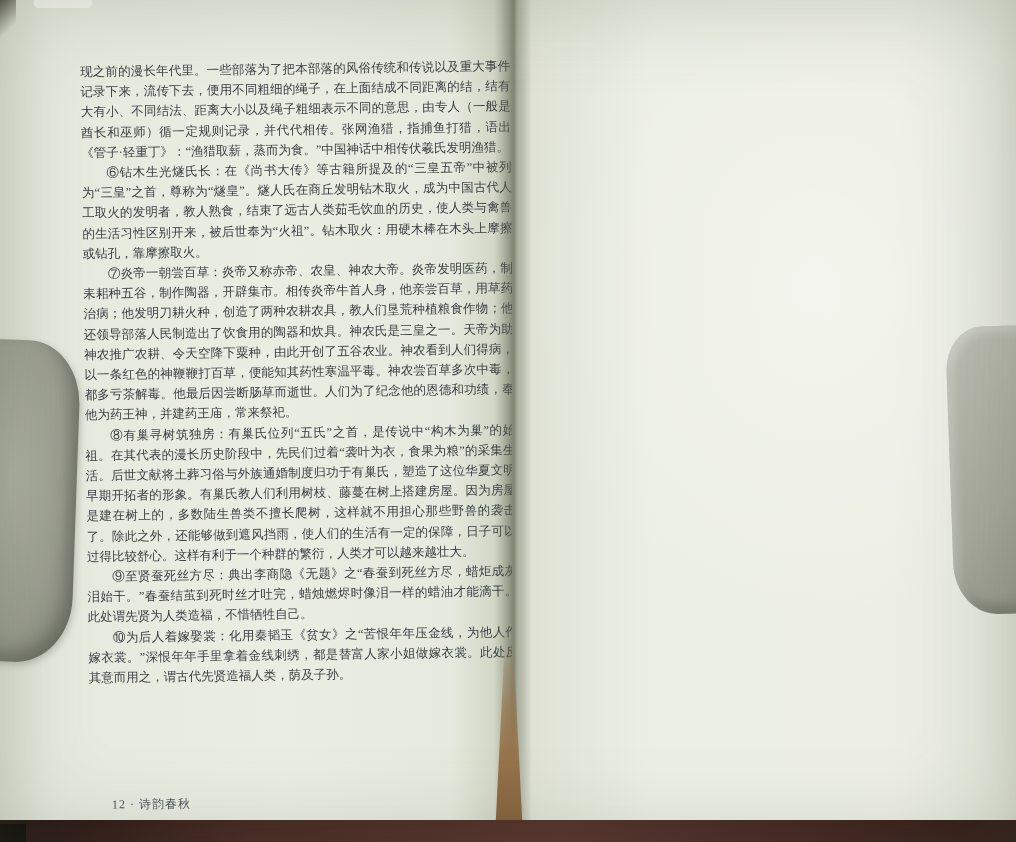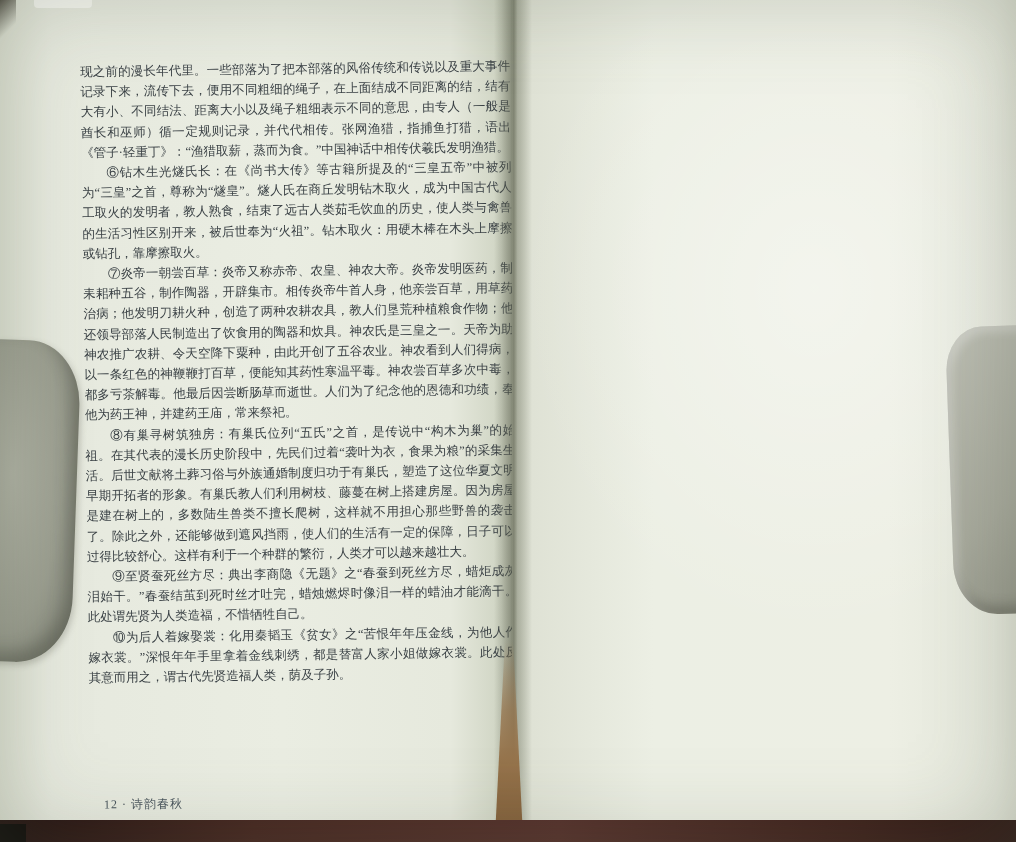--- a/index.html
+++ b/index.html
@@ -32,21 +32,21 @@
   }
   
   .text-left{
     position:absolute;left:80px;top:62px;width:430px;
     font-size:12.5px;line-height:20.2px;color:#3a4145;
     transform:rotate(-0.8deg);transform-origin:left top;
   }
   .text-left p,.text-right p{margin:0;text-align:justify;}
   .ind{text-indent:2em;}
   .footer{position:absolute;font-size:12px;color:#46525a;letter-spacing:1px;}
-  .footer-left{left:104px;top:796px;transform:rotate(-0.6deg);}
+  .footer-left{left:112px;top:796px;transform:rotate(-0.6deg);}
   
   .gray-obj{position:absolute;}
   .gray-left{
     left:-34px;top:340px;width:110px;height:322px;
     background:radial-gradient(ellipse at 42% 42%,#adb0a2 0%,#9b9e90 55%,#84877a 90%);
     border-radius:30px 52px 56px 34px / 44px 64px 66px 46px;
     box-shadow:inset -7px -10px 16px rgba(58,60,50,0.38), 2px 3px 6px rgba(70,72,60,0.25);
     transform:rotate(2deg);
   }
   .gray-right{

